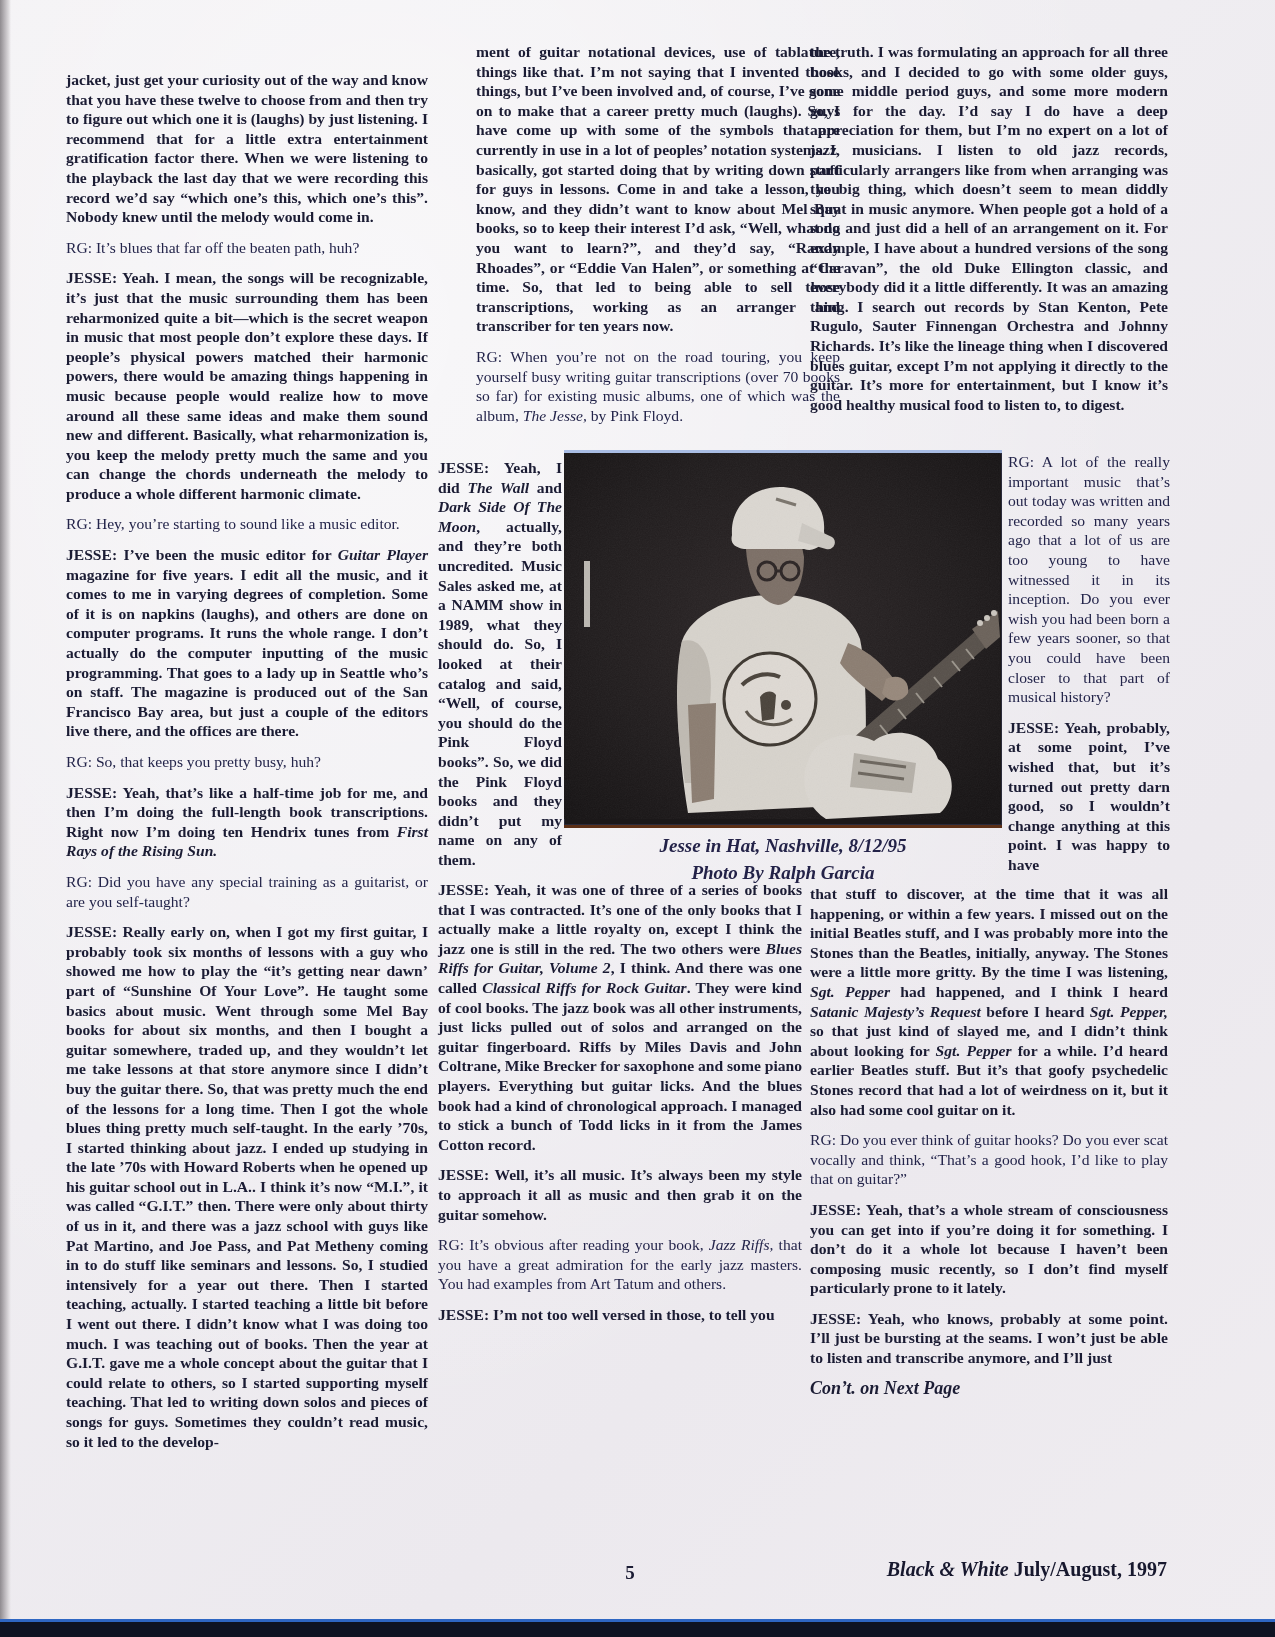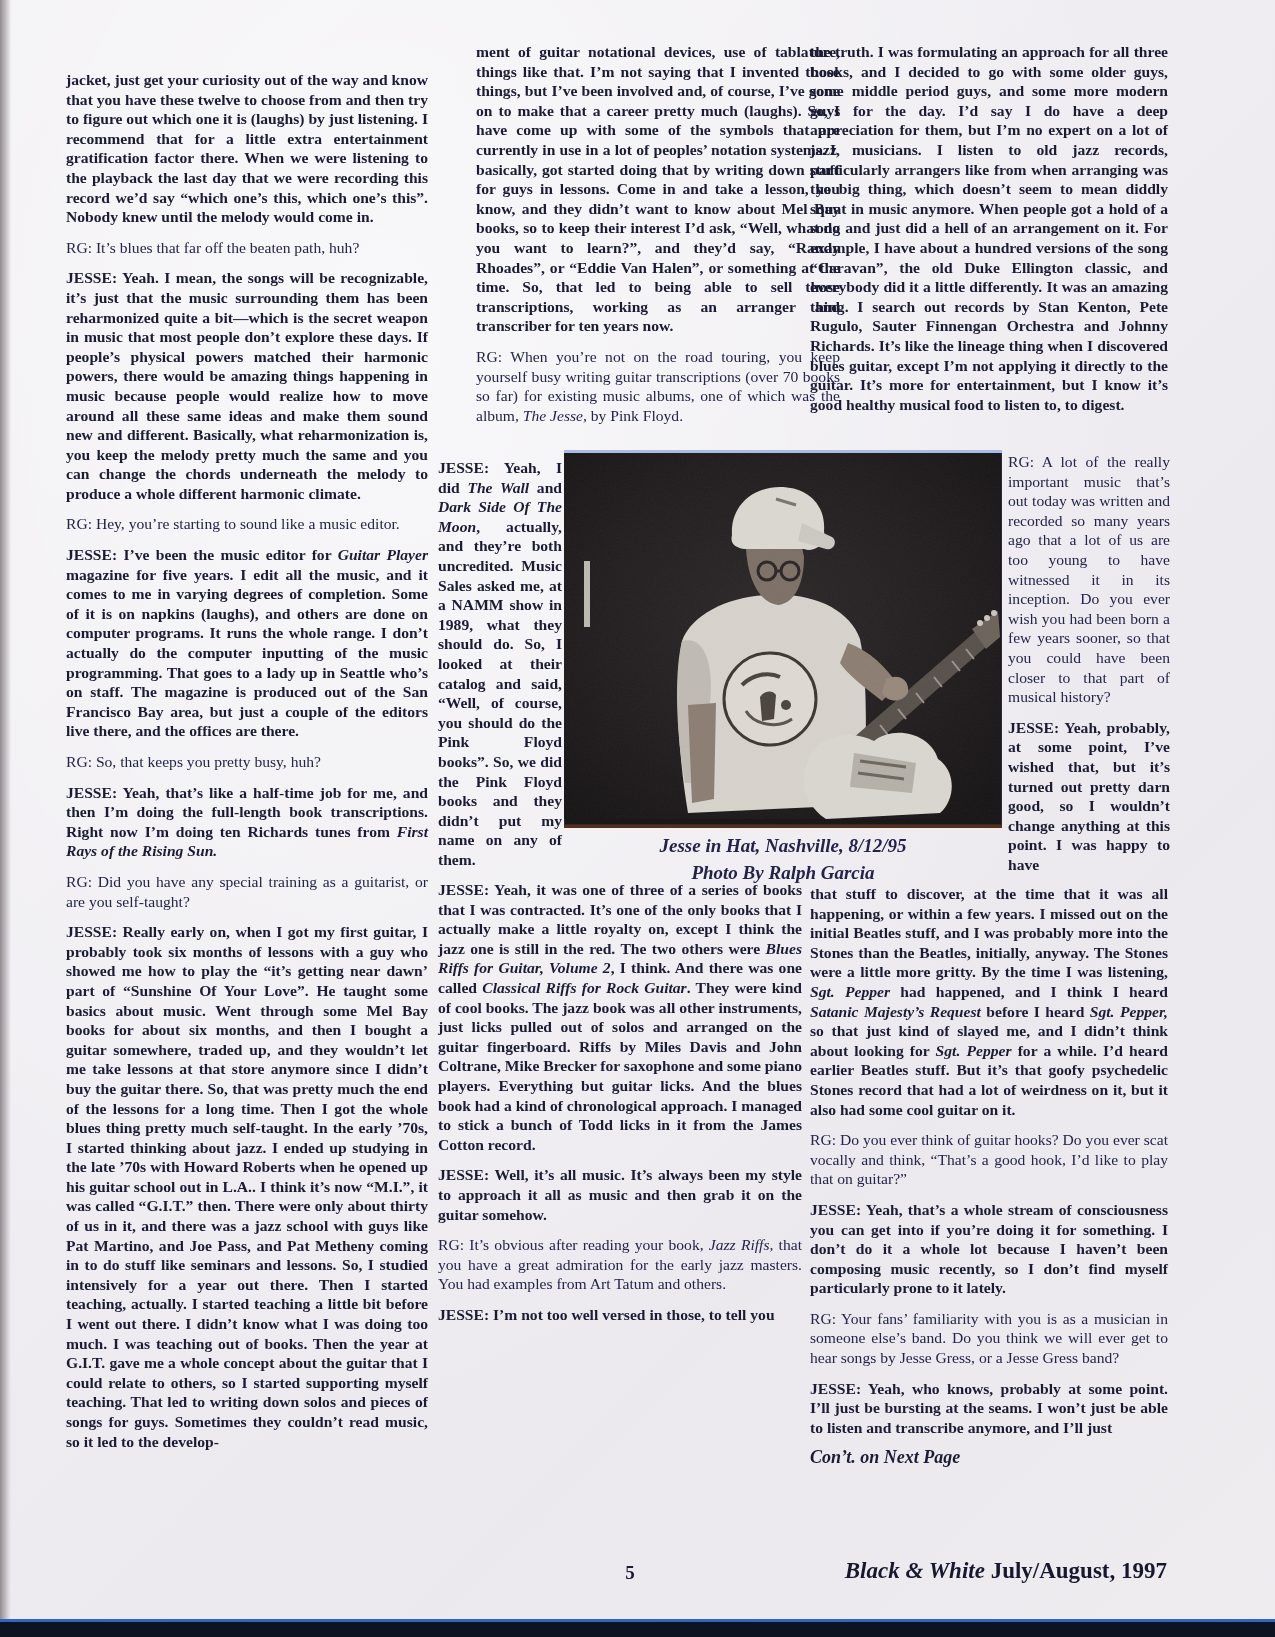--- a/index.html
+++ b/index.html
@@ -30,36 +30,36 @@
   .col3narrow{left:1008px;top:452px;width:162px;}
   .col3bottom{left:810px;top:884px;width:358px;}
   .photo{position:absolute;left:564px;top:450px;width:438px;height:372px;
     border-top:3px solid #a9bde4;border-bottom:3px solid #5b2f16;
     box-shadow:0 0 0 1px #2a2a3a inset;background:#1b1819;}
   .photo svg{display:block;}
   .caption{position:absolute;left:564px;top:832px;width:438px;text-align:center;
     font-weight:700;font-style:italic;font-size:19px;line-height:27px;color:#232248;}
   .footer-num{position:absolute;left:560px;top:1562px;width:140px;text-align:center;
     font-weight:700;font-size:19px;color:#1b1c34;}
-  .footer-mag{position:absolute;right:108px;top:1558px;font-weight:700;font-size:23px;color:#17182e;}
+  .footer-mag{position:absolute;right:108px;top:1558px;font-weight:700;font-size:20px;color:#17182e;}
   .footer-mag .it{font-style:italic;}
 </style>
 </head>
 <body>
 
 <div class="scan-edge-left"></div>
 
 <div class="col col1">
     <p class="para answer"><span>jacket, just get your curiosity out of the way and know that you have these twelve to choose from and then try to figure out which one it is (laughs) by just listening. I recommend that for a little extra entertainment gratification factor there. When we were listening to the playback the last day that we were recording this record we’d say “which one’s this, which one’s this”. Nobody knew until the melody would come in.</span></p>
     <p class="para question"><span>RG: It’s blues that far off the beaten path, huh?</span></p>
     <p class="para answer"><span>JESSE: Yeah. I mean, the songs will be recognizable, it’s just that the music surrounding them has been reharmonized quite a bit—which is the secret weapon in music that most people don’t explore these days. If people’s physical powers matched their harmonic powers, there would be amazing things happening in music because people would realize how to move around all these same ideas and make them sound new and different. Basically, what reharmonization is, you keep the melody pretty much the same and you can change the chords underneath the melody to produce a whole different harmonic climate.</span></p>
     <p class="para question"><span>RG: Hey, you’re starting to sound like a music editor.</span></p>
     <p class="para answer"><span>JESSE: I’ve been the music editor for </span><span class="it">Guitar Player</span><span> magazine for five years. I edit all the music, and it comes to me in varying degrees of completion. Some of it is on napkins (laughs), and others are done on computer programs. It runs the whole range. I don’t actually do the computer inputting of the music programming. That goes to a lady up in Seattle who’s on staff. The magazine is produced out of the San Francisco Bay area, but just a couple of the editors live there, and the offices are there.</span></p>
     <p class="para question"><span>RG: So, that keeps you pretty busy, huh?</span></p>
-    <p class="para answer"><span>JESSE: Yeah, that’s like a half-time job for me, and then I’m doing the full-length book transcriptions. Right now I’m doing ten Richards tunes from </span><span class="it">First Rays of the Rising Sun.</span></p>
+    <p class="para answer"><span>JESSE: Yeah, that’s like a half-time job for me, and then I’m doing the full-length book transcriptions. Right now I’m doing ten Hendrix tunes from </span><span class="it">First Rays of the Rising Sun.</span></p>
     <p class="para question"><span>RG: Did you have any special training as a guitarist, or are you self-taught?</span></p>
     <p class="para answer"><span>JESSE: Really early on, when I got my first guitar, I probably took six months of lessons with a guy who showed me how to play the “it’s getting near dawn’ part of “Sunshine Of Your Love”. He taught some basics about music. Went through some Mel Bay books for about six months, and then I bought a guitar somewhere, traded up, and they wouldn’t let me take lessons at that store anymore since I didn’t buy the guitar there. So, that was pretty much the end of the lessons for a long time. Then I got the whole blues thing pretty much self-taught. In the early ’70s, I started thinking about jazz. I ended up studying in the late ’70s with Howard Roberts when he opened up his guitar school out in L.A.. I think it’s now “M.I.”, it was called “G.I.T.” then. There were only about thirty of us in it, and there was a jazz school with guys like Pat Martino, and Joe Pass, and Pat Metheny coming in to do stuff like seminars and lessons. So, I studied intensively for a year out there. Then I started teaching, actually. I started teaching a little bit before I went out there. I didn’t know what I was doing too much. I was teaching out of books. Then the year at G.I.T. gave me a whole concept about the guitar that I could relate to others, so I started supporting myself teaching. That led to writing down solos and pieces of songs for guys. Sometimes they couldn’t read music, so it led to the develop-</span></p>
   </div>
 <div class="col col2top">
     <p class="para answer"><span>ment of guitar notational devices, use of tablature, things like that. I’m not saying that I invented those things, but I’ve been involved and, of course, I’ve gone on to make that a career pretty much (laughs). So, I have come up with some of the symbols that are currently in use in a lot of peoples’ notation systems. I, basically, got started doing that by writing down stuff for guys in lessons. Come in and take a lesson, you know, and they didn’t want to know about Mel Bay books, so to keep their interest I’d ask, “Well, what do you want to learn?”, and they’d say, “Randy Rhoades”, or “Eddie Van Halen”, or something at the time. So, that led to being able to sell those transcriptions, working as an arranger and transcriber for ten years now.</span></p>
     <p class="para question"><span>RG: When you’re not on the road touring, you keep yourself busy writing guitar transcriptions (over 70 books so far) for existing music albums, one of which was the album, </span><span class="it">The Jesse,</span><span> by Pink Floyd.</span></p>
   </div>
 <div class="col col2narrow">
     <p class="para answer"><span>JESSE: Yeah, I did </span><span class="it">The Wall</span><span> and </span><span class="it">Dark Side Of The Moon</span><span>, actually, and they’re both uncredited. Music Sales asked me, at a NAMM show in 1989, what they should do. So, I looked at their catalog and said, “Well, of course, you should do the Pink Floyd books”. So, we did the Pink Floyd books and they didn’t put my name on any of them.</span></p>
   </div>
@@ -73,21 +73,20 @@
     <p class="para answer"><span>the truth. I was formulating an approach for all three books, and I decided to go with some older guys, some middle period guys, and some more modern guys for the day. I’d say I do have a deep appreciation for them, but I’m no expert on a lot of jazz musicians. I listen to old jazz records, particularly arrangers like from when arranging was the big thing, which doesn’t seem to mean diddly squat in music anymore. When people got a hold of a song and just did a hell of an arrangement on it. For example, I have about a hundred versions of the song “Caravan”, the old Duke Ellington classic, and everybody did it a little differently. It was an amazing thing. I search out records by Stan Kenton, Pete Rugulo, Sauter Finnengan Orchestra and Johnny Richards. It’s like the lineage thing when I discovered blues guitar, except I’m not applying it directly to the guitar. It’s more for entertainment, but I know it’s good healthy musical food to listen to, to digest.</span></p>
   </div>
 <div class="col col3narrow">
     <p class="para question"><span>RG: A lot of the really important music that’s out today was written and recorded so many years ago that a lot of us are too young to have witnessed it in its inception. Do you ever wish you had been born a few years sooner, so that you could have been closer to that part of musical history?</span></p>
     <p class="para answer"><span>JESSE: Yeah, probably, at some point, I’ve wished that, but it’s turned out pretty darn good, so I wouldn’t change anything at this point. I was happy to have</span></p>
   </div>
 <div class="col col3bottom">
     <p class="para answer"><span>that stuff to discover, at the time that it was all happening, or within a few years. I missed out on the initial Beatles stuff, and I was probably more into the Stones than the Beatles, initially, anyway. The Stones were a little more gritty. By the time I was listening, </span><span class="it">Sgt. Pepper</span><span> had happened, and I think I heard </span><span class="it">Satanic Majesty’s Request</span><span> before I heard </span><span class="it">Sgt. Pepper,</span><span> so that just kind of slayed me, and I didn’t think about looking for </span><span class="it">Sgt. Pepper</span><span> for a while. I’d heard earlier Beatles stuff. But it’s that goofy psychedelic Stones record that had a lot of weirdness on it, but it also had some cool guitar on it.</span></p>
     <p class="para question"><span>RG: Do you ever think of guitar hooks? Do you ever scat vocally and think, “That’s a good hook, I’d like to play that on guitar?”</span></p>
     <p class="para answer"><span>JESSE: Yeah, that’s a whole stream of consciousness you can get into if you’re doing it for something. I don’t do it a whole lot because I haven’t been composing music recently, so I don’t find myself particularly prone to it lately.</span></p>
-    <p class="para question"><span>RG: Your fans’ familiarity with you is as a musician in someone else’s band. Do you think we will ever get to hear songs by Jesse Gress, or a Jesse Gress band?</span></p>
     <p class="para answer"><span>JESSE: Yeah, who knows, probably at some point. I’ll just be bursting at the seams. I won’t just be able to listen and transcribe anymore, and I’ll just</span></p>
     <p class="para note"><span>Con’t. on Next Page</span></p>
   </div>
 
 <div class="photo">
   <svg width="436" height="366" viewBox="0 0 436 366">
     <defs>
       <radialGradient id="glow" cx="48%" cy="45%" r="70%">
         <stop offset="0%" stop-color="#2c2627"></stop>
         <stop offset="60%" stop-color="#201c1d"></stop>

